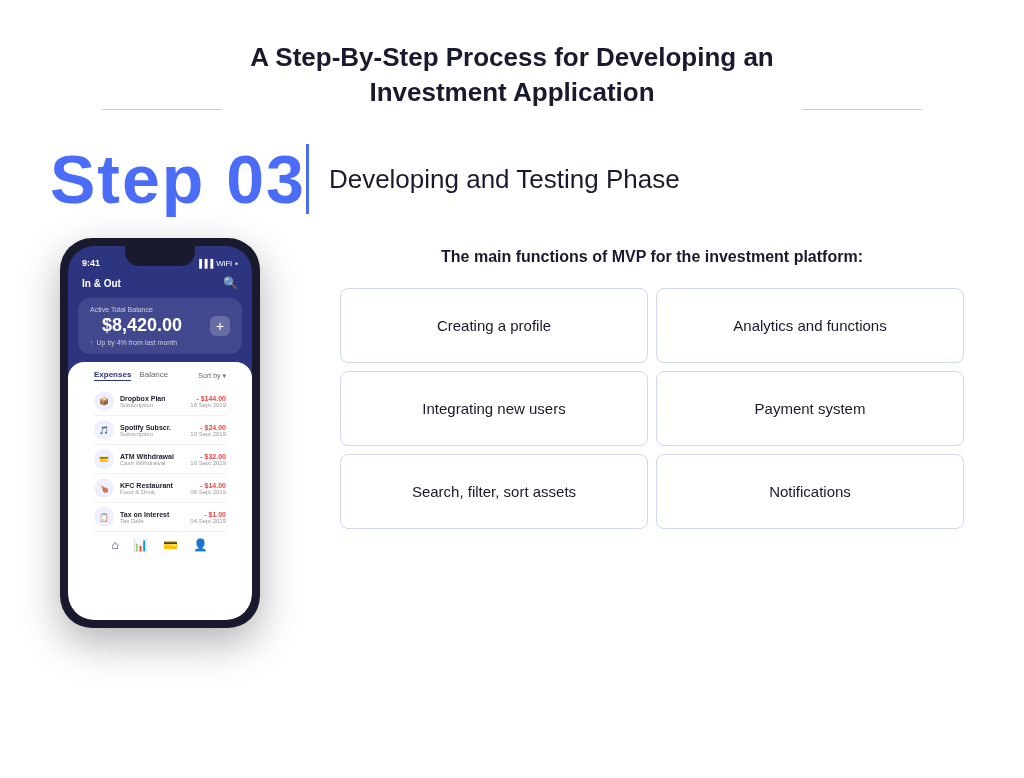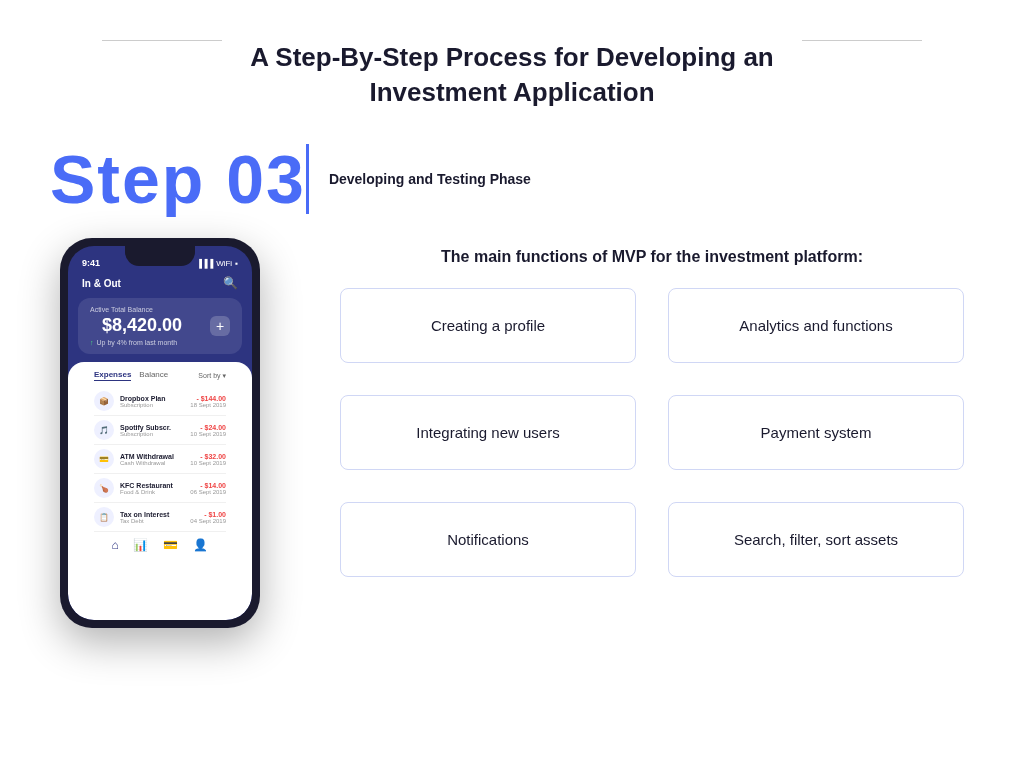--- a/index.html
+++ b/index.html
@@ -13,21 +13,21 @@
     }
 
     
     .header {
       text-align: center;
       padding: 40px 80px 20px;
       position: relative;
     }
     .header-lines {
       display: flex;
-      align-items: flex-start;
+      align-items: flex-end;
       justify-content: center;
       gap: 28px;
     }
     .header-line {
       height: 1px;
       background: #cccccc;
       flex: 1;
       max-width: 120px;
     }
     .header-title {
@@ -50,22 +50,22 @@
       color: #4a6cf7;
       letter-spacing: 2px;
     }
     .step-divider {
       width: 3px;
       height: 70px;
       background: #4a6cf7;
       margin-right: 20px;
     }
     .step-subtitle {
-      font-size: 14px;
-      font-weight: 700;
+      font-size: 26px;
+      font-weight: 400;
       color: #1a1a2e;
     }
 
     
     .main-content {
       display: flex;
       padding: 0 30px;
       gap: 20px;
     }
 
@@ -207,21 +207,21 @@
     .mvp-title {
       font-size: 16px;
       font-weight: 700;
       color: #1a1a2e;
       margin-bottom: 22px;
       text-align: center;
     }
     .functions-grid {
       display: grid;
       grid-template-columns: 1fr 1fr;
-      gap: 32px;
+      gap: 8px;
     }
     .function-card {
       border: 1.5px solid #d0d7f5;
       border-radius: 8px;
       padding: 28px 20px;
       display: flex;
       align-items: center;
       justify-content: center;
       text-align: center;
     }
@@ -378,23 +378,23 @@
 
       <div class="function-card">
         <span class="function-card-text">Integrating new users</span>
       </div>
 
       <div class="function-card">
         <span class="function-card-text">Payment system</span>
       </div>
 
       <div class="function-card">
+        <span class="function-card-text">Search, filter, sort assets</span>
+      </div>
+
+      <div class="function-card">
         <span class="function-card-text">Notifications</span>
-      </div>
-
-      <div class="function-card">
-        <span class="function-card-text">Search, filter, sort assets</span>
       </div>
 
     </div>
   </div>
 
 </div>
 
 </body></html>

